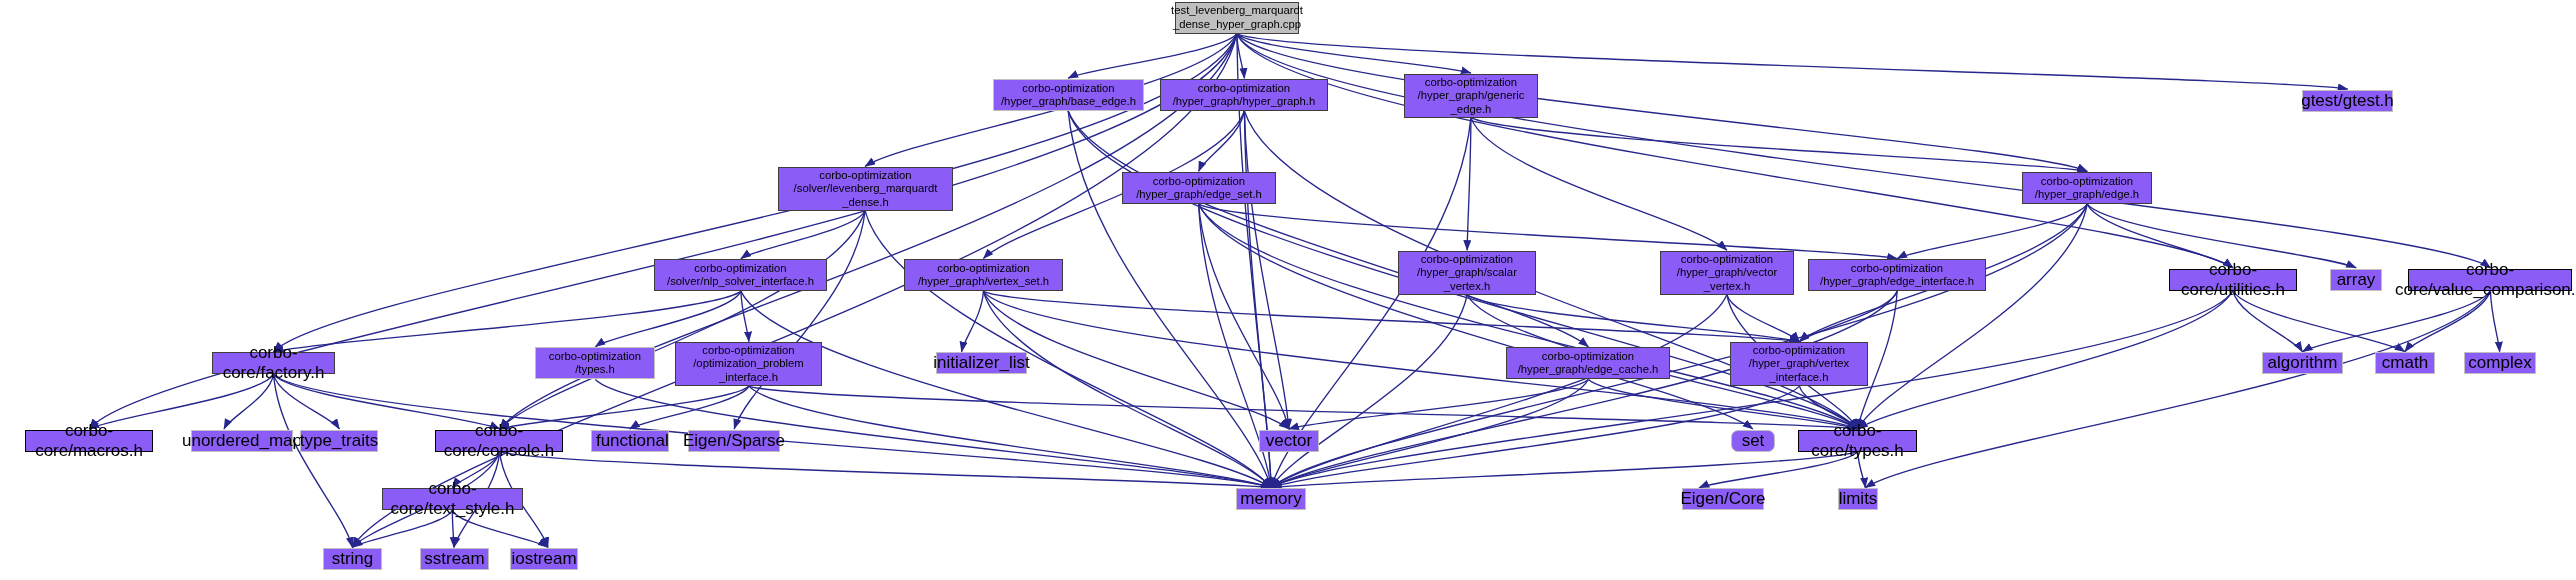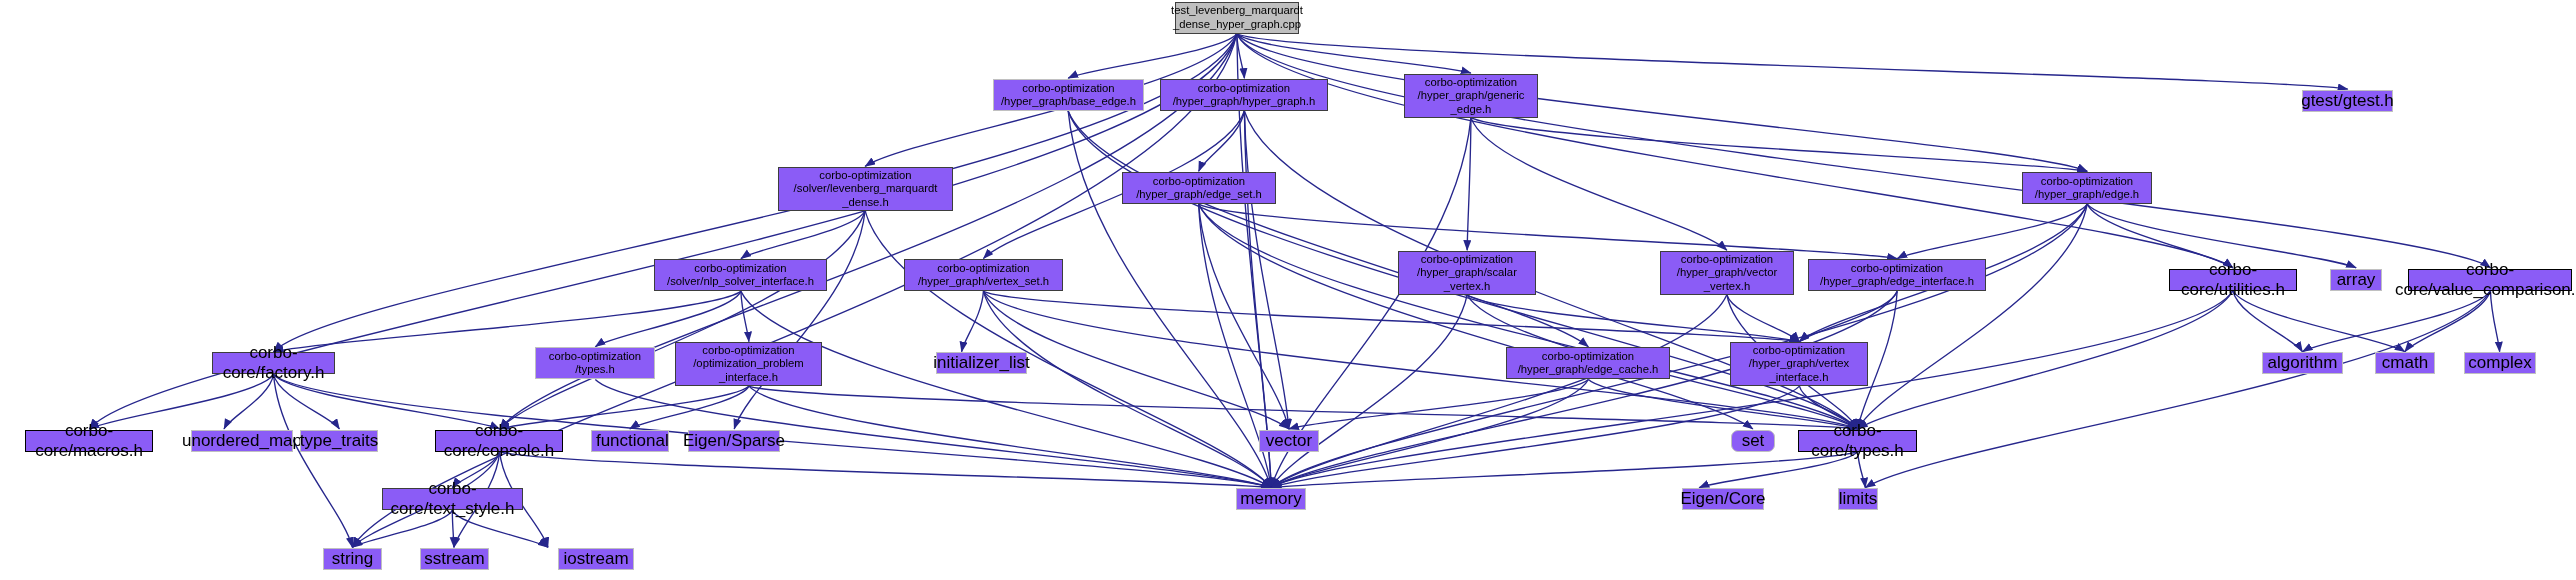--- a/index.html
+++ b/index.html
@@ -179,16 +179,16 @@
       <div class="node plain n14" style="left: 688px; top: 430px; width: 92px; height: 22px;">Eigen/Sparse</div>
       <div class="node plain n14" style="left: 1259px; top: 430px; width: 60px; height: 22px;">vector</div>
       <div class="node plain n14" style="left: 1731px; top: 430px; width: 44px; height: 22px; border-radius: 7px;">set</div>
       <div class="node bold n14" style="left: 1798px; top: 430px; width: 119px; height: 22px;">corbo-core/types.h</div>
       <div class="node strong n14" style="left: 382px; top: 488px; width: 141px; height: 22px;">corbo-core/text_style.h</div>
       <div class="node plain n14" style="left: 1236px; top: 488px; width: 70px; height: 22px;">memory</div>
       <div class="node plain n14" style="left: 1658px; top: 488px; width: 82px; height: 22px; margin-left: 24px;">Eigen/Core</div>
       <div class="node plain n14" style="left: 1838px; top: 488px; width: 40px; height: 22px;">limits</div>
       <div class="node plain n14" style="left: 323px; top: 548px; width: 59px; height: 22px;">string</div>
       <div class="node plain n14" style="left: 420px; top: 548px; width: 69px; height: 22px;">sstream</div>
-      <div class="node plain n14" style="left: 510px; top: 548px; width: 76px; height: 22px; margin-left: 48px;">iostream</div>
+      <div class="node plain n14" style="left: 510px; top: 548px; width: 68px; height: 22px;">iostream</div>
     </div>
 </div>
 
 
 </body></html>

